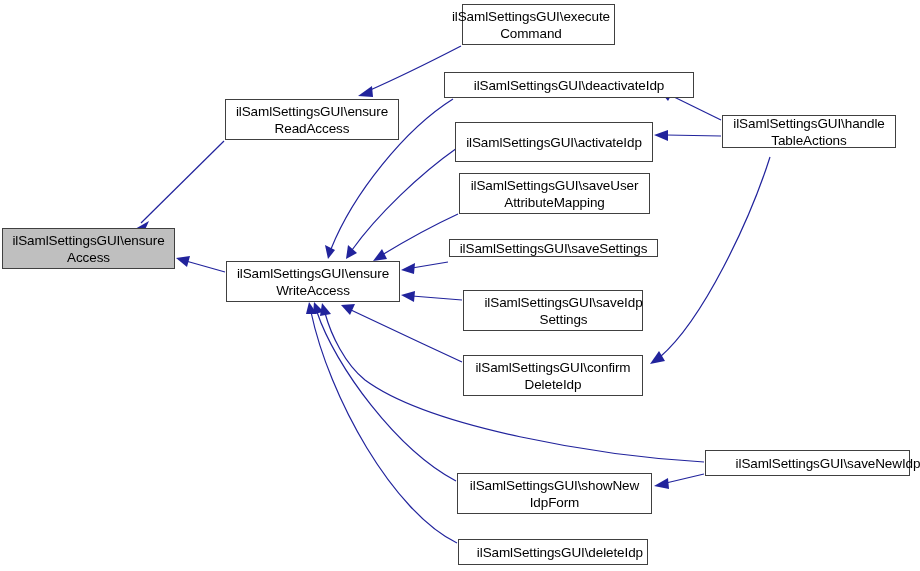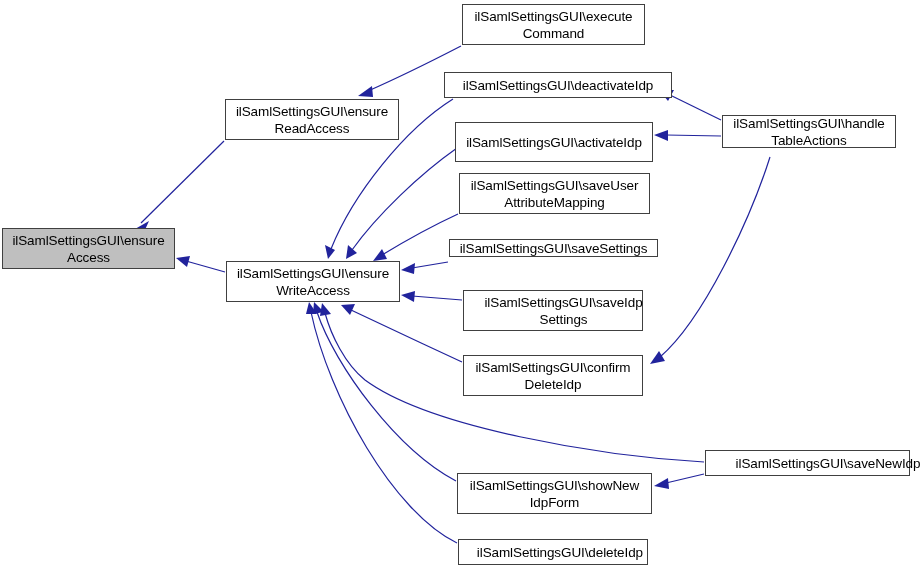--- a/index.html
+++ b/index.html
@@ -126,26 +126,26 @@
     <div class="node-box" style="left:226px; top:261px; width:174px; height:41px;">
       <span class="node-label">ilSamlSettingsGUI\ensure
 WriteAccess</span>
     </div>
 
     <div class="node-box" style="left:225px; top:99px; width:174px; height:41px;">
       <span class="node-label">ilSamlSettingsGUI\ensure
 ReadAccess</span>
     </div>
 
-    <div class="node-box" style="left:462px; top:4px; width:183px; height:41px;">
+    <div class="node-box" style="left:462px; top:4px; width:153px; height:41px;justify-content:flex-end;">
       <span class="node-label">ilSamlSettingsGUI\execute
 Command</span>
     </div>
 
-    <div class="node-box" style="left:444px; top:72px; width:228px; height:26px;">
+    <div class="node-box" style="left:444px; top:72px; width:250px; height:26px;">
       <span class="node-label">ilSamlSettingsGUI\deactivateIdp</span>
     </div>
 
     <div class="node-box" style="left:455px; top:122px; width:198px; height:40px;">
       <span class="node-label">ilSamlSettingsGUI\activateIdp</span>
     </div>
 
     <div class="node-box" style="left:459px; top:173px; width:191px; height:41px;">
       <span class="node-label">ilSamlSettingsGUI\saveUser
 AttributeMapping</span>

